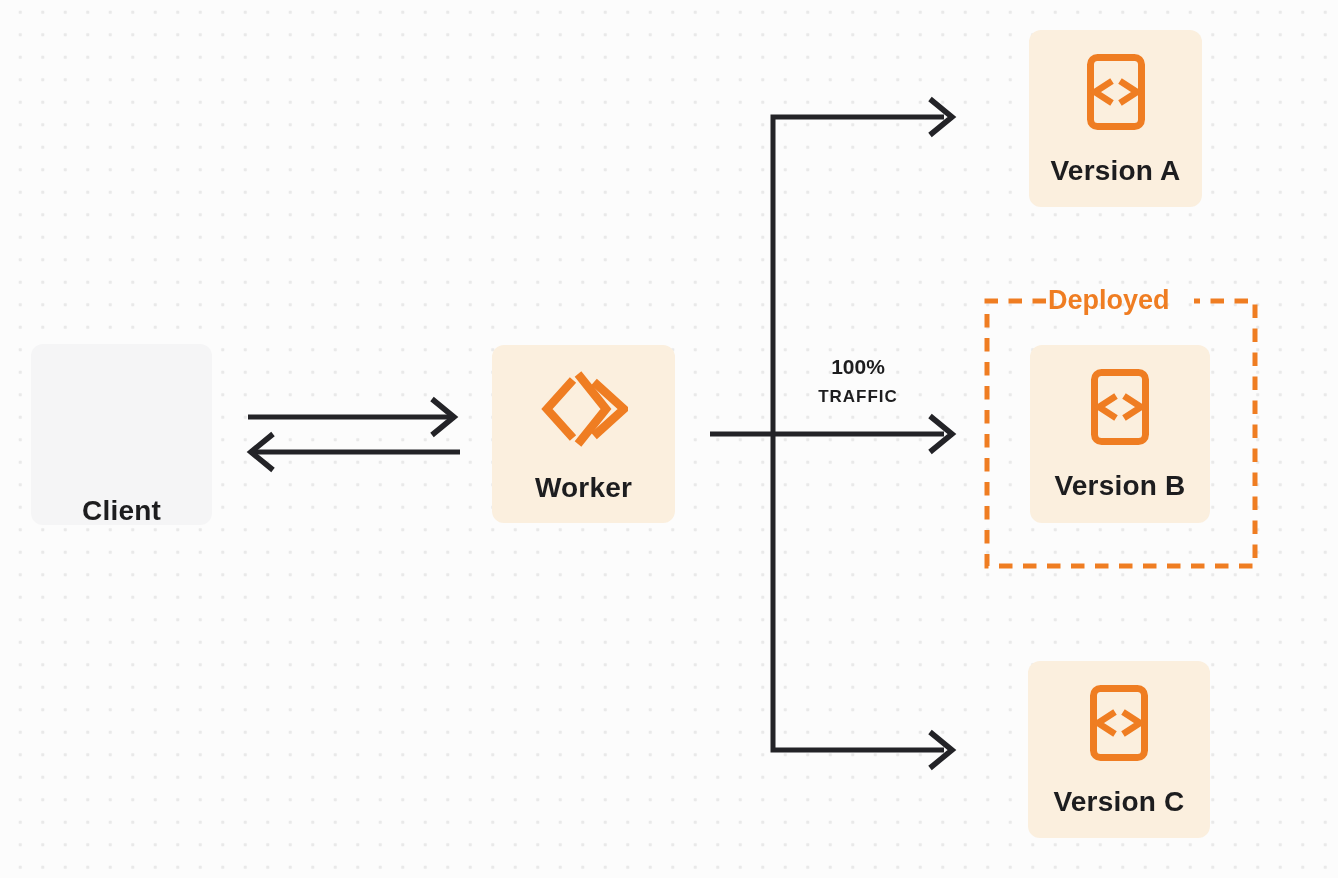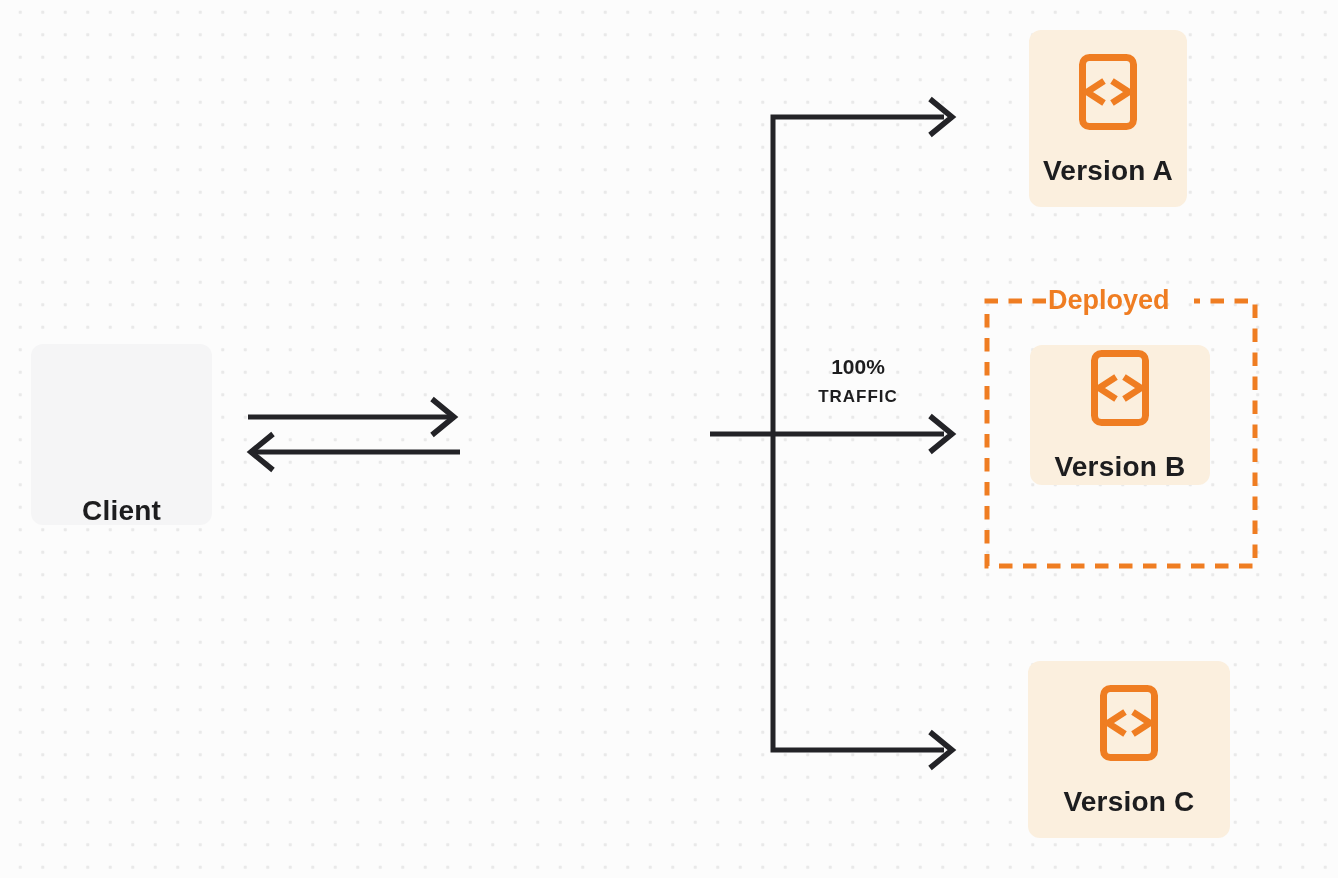--- a/index.html
+++ b/index.html
@@ -34,23 +34,23 @@
     position:absolute;
     border-radius:12px;
     display:flex;flex-direction:column;
     align-items:center;justify-content:center;
     gap:26px;
   }
   .node.gray{background:var(--node-fill-gray,#F5F5F6);}
   .node.cream{background:var(--node-fill-orange,#FBEFDE);}
   #client{left:31px;top:344px;width:181px;height:181px;justify-content:flex-end;}
   #worker{left:492px;top:345px;width:183px;height:178px;padding-top:4px;box-sizing:border-box;}
-  #version-a{left:1029px;top:30px;width:158px;height:177px;}
-  #version-b{left:1030px;top:345px;width:180px;height:140px;}
-  #version-c{left:1028px;top:661px;width:202px;height:177px;}
+  #version-a{left:1029px;top:30px;width:173px;height:177px;}
+  #version-b{left:1030px;top:345px;width:180px;height:178px;}
+  #version-c{left:1028px;top:661px;width:182px;height:177px;}
 
   .node-label{
     font-size:28px;font-weight:700;
     color:var(--text-dark,#1D1D1F);
     letter-spacing:0.2px;
     line-height:1;
   }
   .worker-icon polyline{
     stroke:var(--accent-orange,#EF7D22);
     stroke-width:8.5;fill:none;
@@ -101,20 +101,28 @@
     <polyline class="arrowhead" points="930,416 952,434 930,452"></polyline>
     <polyline class="arrowhead" points="930,732 952,750 930,768"></polyline>
 
     <path class="deployed-rect" d="M 1046 301 L 987 301 L 987 566 L 1255 566 L 1255 301 L 1194 301"></path>
   </svg>
 
   <div class="node gray" id="client">
     <div class="node-label">Client</div>
   </div>
 
+  <div class="node cream" id="worker">
+    <svg class="worker-icon" width="88" height="78" viewBox="0 0 88 78">
+      <polyline points="33,10 7,39 33,68"></polyline>
+      <polyline points="38,4 66,39 38,74"></polyline>
+      <polyline points="54,12 84,39 54,66"></polyline>
+    </svg>
+    <div class="node-label">Worker</div>
+  </div>
 
   <div class="traffic" id="traffic-1">100%</div>
   <div class="traffic" id="traffic-2">TRAFFIC</div>
 
   <div id="deployed-label">Deployed</div>
 
   <div class="node cream" id="version-a">
     <svg class="code-file-icon" width="60" height="78" viewBox="0 0 60 78">
       <rect x="4.5" y="4.5" width="51" height="69" rx="7"></rect>
       <polyline points="26,28 9,39 26,50"></polyline>

